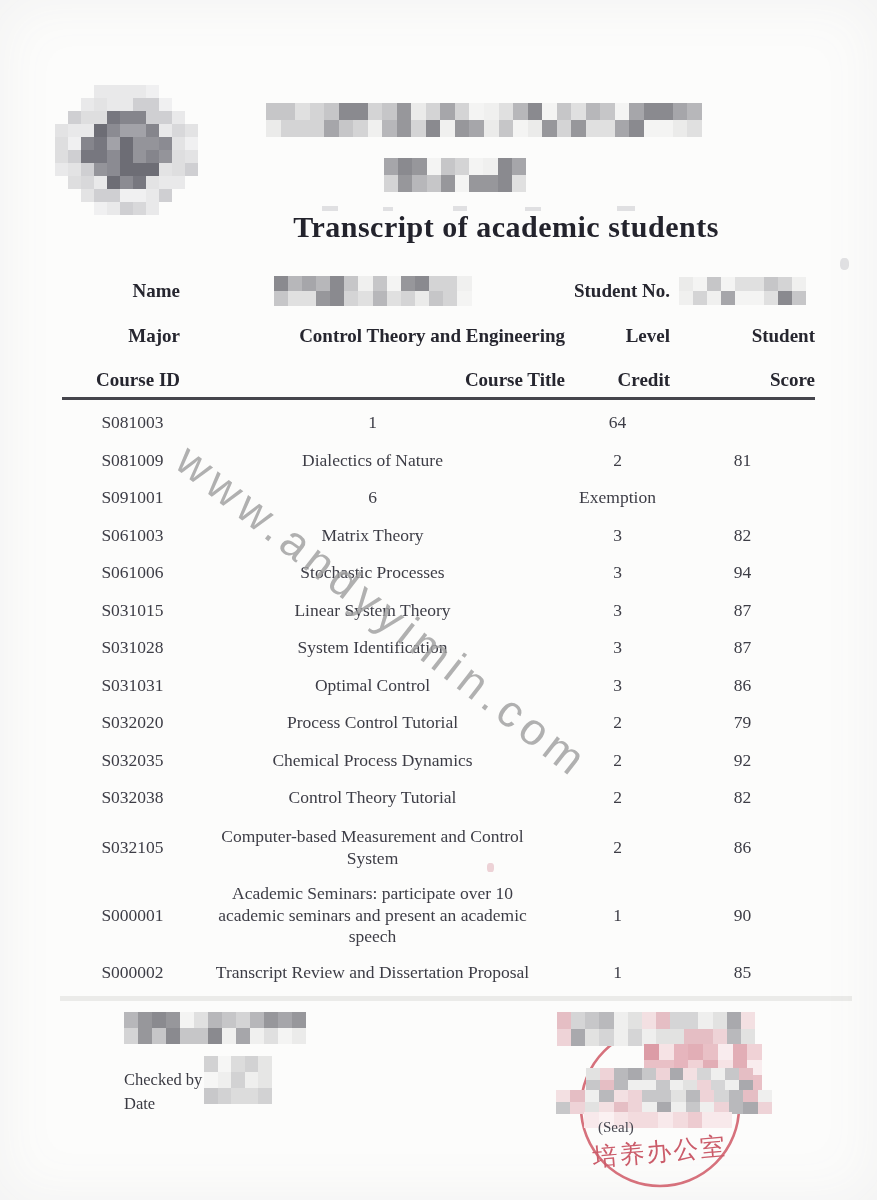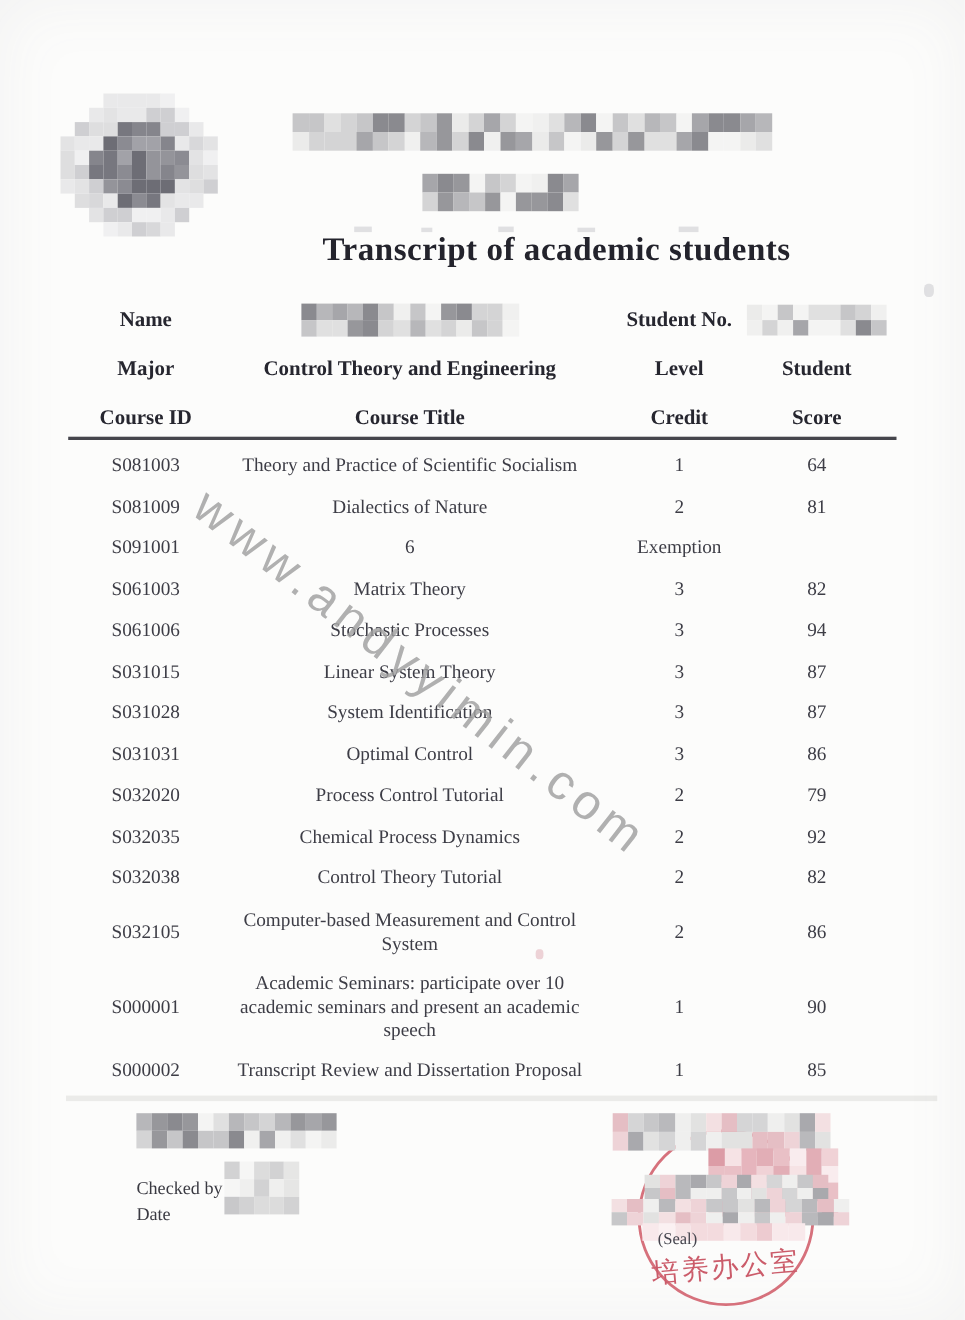--- a/index.html
+++ b/index.html
@@ -7,21 +7,21 @@
        font-family:"Liberation Serif", serif;color:#2e2e36;overflow:hidden;}
   body::after{content:"";position:absolute;inset:0;pointer-events:none;
        box-shadow:inset 0 0 60px rgba(120,120,125,.07);}
   .abs{position:absolute;}
   .mosaic{position:absolute;display:grid;}
   .mosaic span{display:block;width:100%;height:100%;}
   .title{font-weight:bold;font-size:30px;letter-spacing:.5px;color:#23232c;
          width:452px;text-align:center;}
   .grid4{display:grid;grid-template-columns:95px 385px 105px 145px;
          align-items:center;width:730px;}
-  .cell{text-align:center;}
+  .cell{text-align:right;}
   .lab{font-weight:bold;font-size:19px;color:#26262f;}
   .inforow{position:absolute;left:85px;height:38px;}
   .rule-dark{position:absolute;left:62px;top:397px;width:753px;height:3px;background:#45454c;}
   .rule-light{position:absolute;left:60px;top:996px;width:792px;height:5px;background:#ebebe9;}
   .tbody{position:absolute;left:85px;top:401px;width:730px;padding-top:3px;}
   .trow{display:grid;grid-template-columns:95px 385px 105px 145px;align-items:center;height:37.5px;}
   .trow.h2{height:62px;}
   .trow.h3{height:74px;}
   .trow.h4{height:40px;}
   .tcell{text-align:center;font-size:17.5px;color:#3d3d46;line-height:1.22;}
@@ -317,21 +317,20 @@
   <div class="cell lab">Course Title</div>
   <div class="cell lab">Credit</div>
   <div class="cell lab">Score</div>
 </div>
 
 <div class="rule-dark"></div>
 
 <div class="tbody">
   <div class="trow">
     <div class="tcell">S081003</div>
-    <div class="tcell"><span class="wrap">Theory and Practice of Scientific Socialism</span></div>
     <div class="tcell">1</div>
     <div class="tcell">64</div>
   </div>
   <div class="trow">
     <div class="tcell">S081009</div>
     <div class="tcell"><span class="wrap">Dialectics of Nature</span></div>
     <div class="tcell">2</div>
     <div class="tcell">81</div>
   </div>
   <div class="trow">

